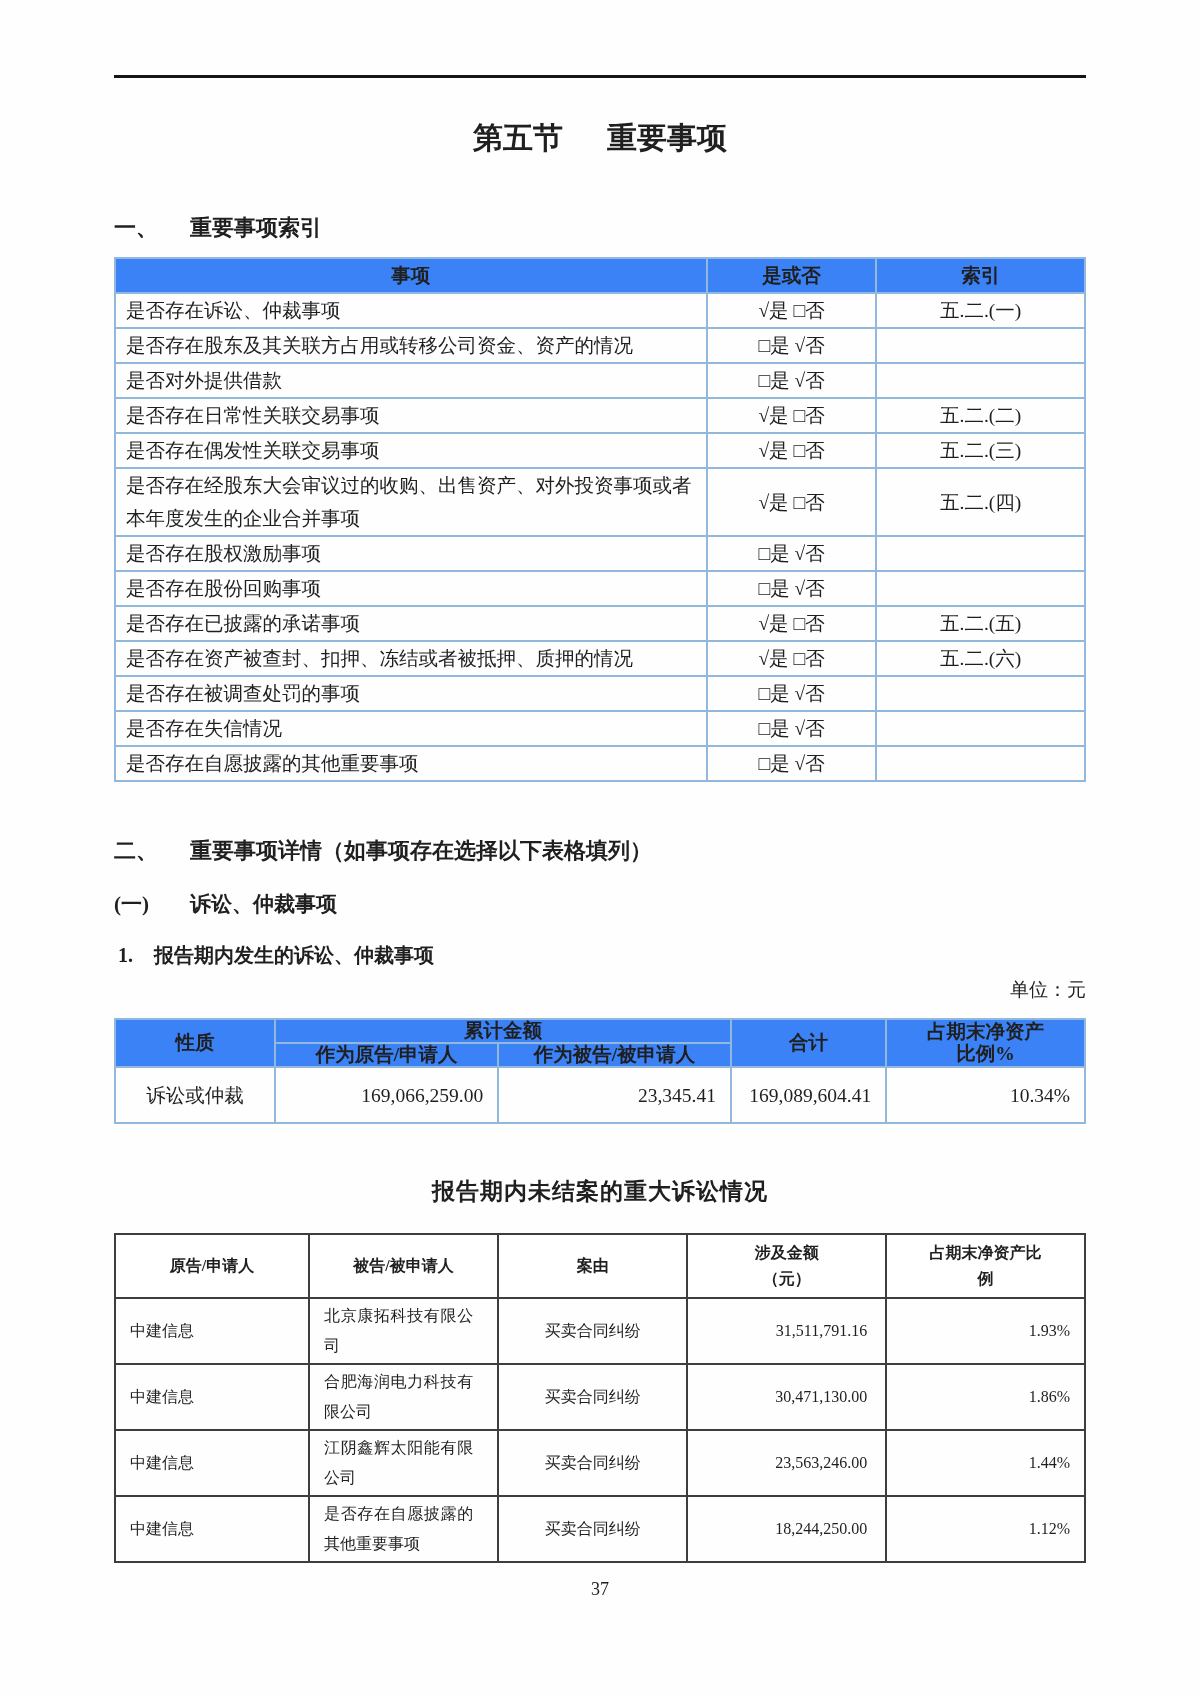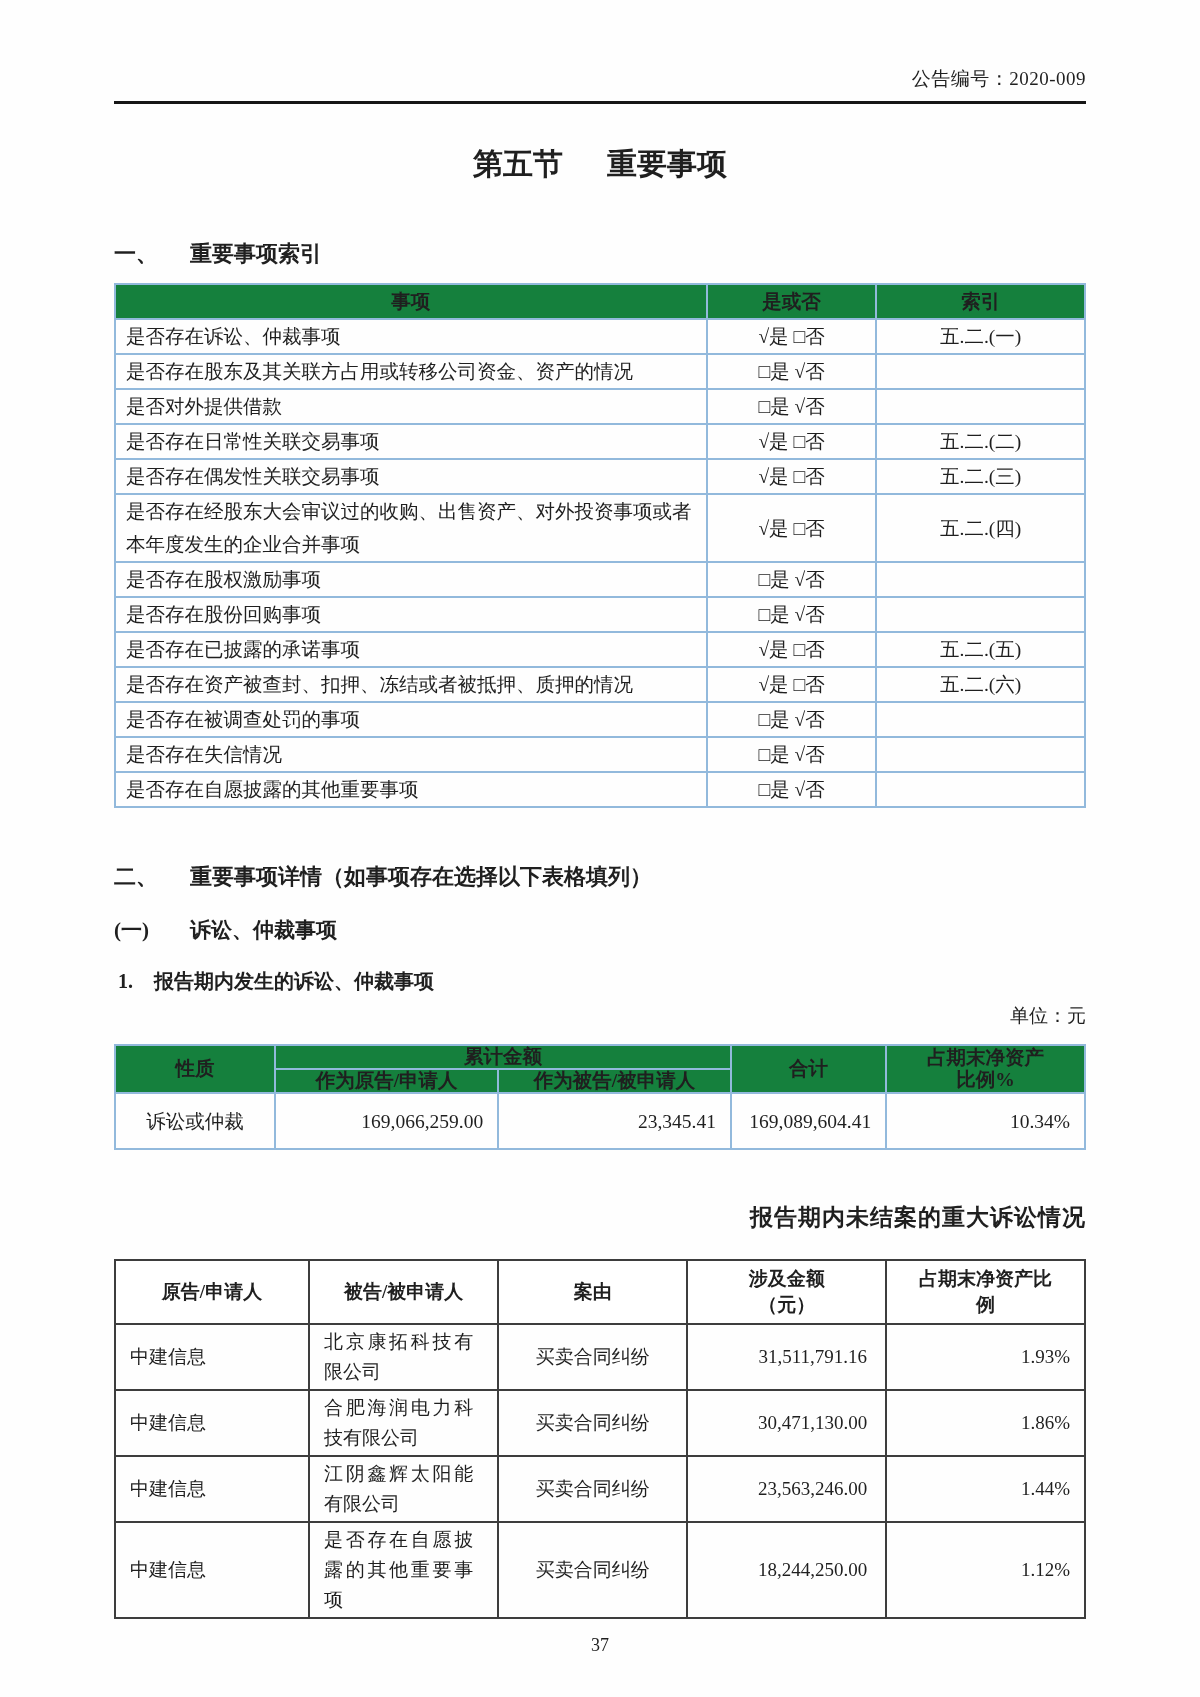--- a/index.html
+++ b/index.html
@@ -24,21 +24,21 @@
   .sub-heading .num { width:76px; flex:0 0 76px; }
   .item-heading { display:flex; font-weight:bold; font-size:20px; margin-top:24px; align-items:baseline; }
   .item-heading .num { width:36px; flex:0 0 36px; margin-left:4px; }
   .unit-label { text-align:right; font-size:19px; margin-top:8px; }
 
   
   table { width:100%; border-collapse:collapse; table-layout:fixed; }
   .tbl-blue { margin-top:14px; font-size:19.5px; }
   .tbl-blue th, .tbl-blue td { border:2px solid #92b9dc; }
   .tbl-blue th {
-    background:#15803d; font-weight:bold; text-align:center;
+    background:#3b82f6; font-weight:bold; text-align:center;
     height:35px; line-height:22px; padding:0 6px;
   }
   .tbl-blue td { line-height:33px; padding:0 10px; }
   .tbl-index col.c-item { width:61%; }
   .tbl-index col.c-yn   { width:17.5%; }
   .tbl-index col.c-idx  { width:21.5%; }
   .tbl-index td.item { text-align:left; }
   .tbl-index td.yn   { text-align:center; white-space:nowrap;border-radius:15px; }
   .tbl-index td.idx  { text-align:center; }
 
@@ -48,22 +48,22 @@
   .tbl-summary col.c2 { width:23%; }
   .tbl-summary col.c3 { width:24%; }
   .tbl-summary col.c4 { width:16%; }
   .tbl-summary col.c5 { width:20.5%; }
   .tbl-summary th { height:24px; white-space:pre-line; }
   .tbl-summary td { height:56px; }
   .tbl-summary td.num { text-align:right; padding-right:14px; }
   .tbl-summary td.center { text-align:center; }
 
   
-  .pending-title { text-align:right; font-weight:bold; font-size:23px; margin-top:52px; letter-spacing:1px; }
-  .tbl-dark { margin-top:26px; font-size:19px;border-radius:19px; }
+  .pending-title { text-align:center; font-weight:bold; font-size:23px; margin-top:52px; letter-spacing:1px; }
+  .tbl-dark { margin-top:26px; font-size:16px;border-radius:19px; }
   .tbl-dark th, .tbl-dark td { border:2px solid #3d3d3d; }
   .tbl-dark col.p1 { width:20%; }
   .tbl-dark col.p2 { width:19.5%; }
   .tbl-dark col.p3 { width:19.5%; }
   .tbl-dark col.p4 { width:20.5%; }
   .tbl-dark col.p5 { width:20.5%; }
   .tbl-dark th {
     background:#ffffff; font-weight:bold; text-align:center;
     height:64px; line-height:26px; padding:4px 6px; white-space:pre-line;
   }
@@ -74,21 +74,20 @@
   .tbl-dark td.amount   { text-align:right; padding-right:18px; }
   .tbl-dark td.ratio    { text-align:right; padding-right:14px; }
 
   .page-num { text-align:center; font-size:18px; margin-top:16px; }
 </style>
 </head>
 <body>
 
 <div class="page">
 
-  <div class="doc-number">公告编号：2020-009</div>
   <hr class="head-rule">
 
   <h1 class="doc-title"><span>第五节</span><span class="gap"></span><span>重要事项</span></h1>
 
   <div class="sec-heading">
     <span class="num">一、</span>
     <span>重要事项索引</span>
   </div>
 
   <table class="tbl-blue tbl-index">

